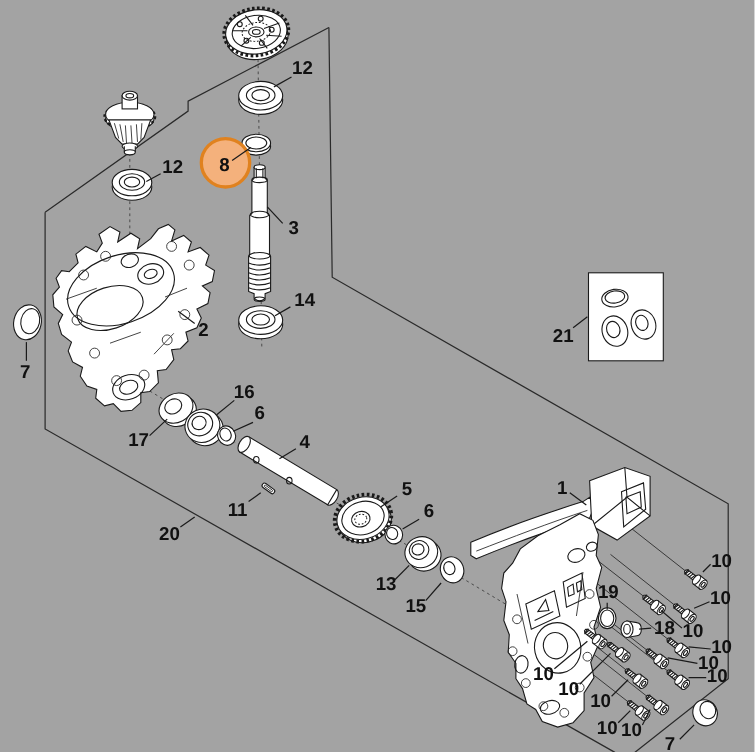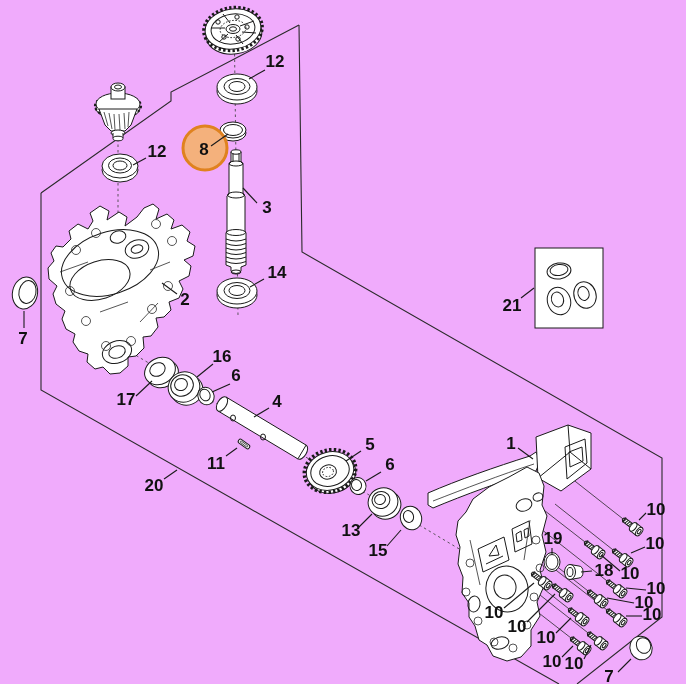--- a/index.html
+++ b/index.html
@@ -1,16 +1,16 @@
 <!DOCTYPE html>
 <html><head>
 <meta charset="utf-8">
 <style>
   html,body { margin:0; padding:0; background:#ffffff; }
-  .stage { position:relative; width:686px; height:684px; background:#f0abfc; overflow:hidden; }
+  .stage { position:relative; width:686px; height:684px; background:#a3a3a3; overflow:hidden; }
   svg { display:block; }
   .ln { stroke:#1a1a1a; stroke-width:1; }
   .wf { fill:#ffffff; }
   .nf { fill:none; }
   .box { stroke:#2a2a2a; stroke-width:1.1; fill:none; }
   .axis { stroke:#4a4a4a; stroke-width:0.9; stroke-dasharray:2.5,3; fill:none; }
   .teeth { stroke:#1a1a1a; stroke-width:3; stroke-dasharray:2.4,2.2; fill:none; }
   .dash-fine { stroke:#1a1a1a; stroke-width:0.9; stroke-dasharray:1.6,1.6; fill:none; }
   .thin { stroke:#2a2a2a; stroke-width:0.8; fill:none; }
   .lbl { font-family:"Liberation Sans", sans-serif; font-weight:bold; font-size:17px; fill:#111; text-anchor:middle; cursor:pointer; }

